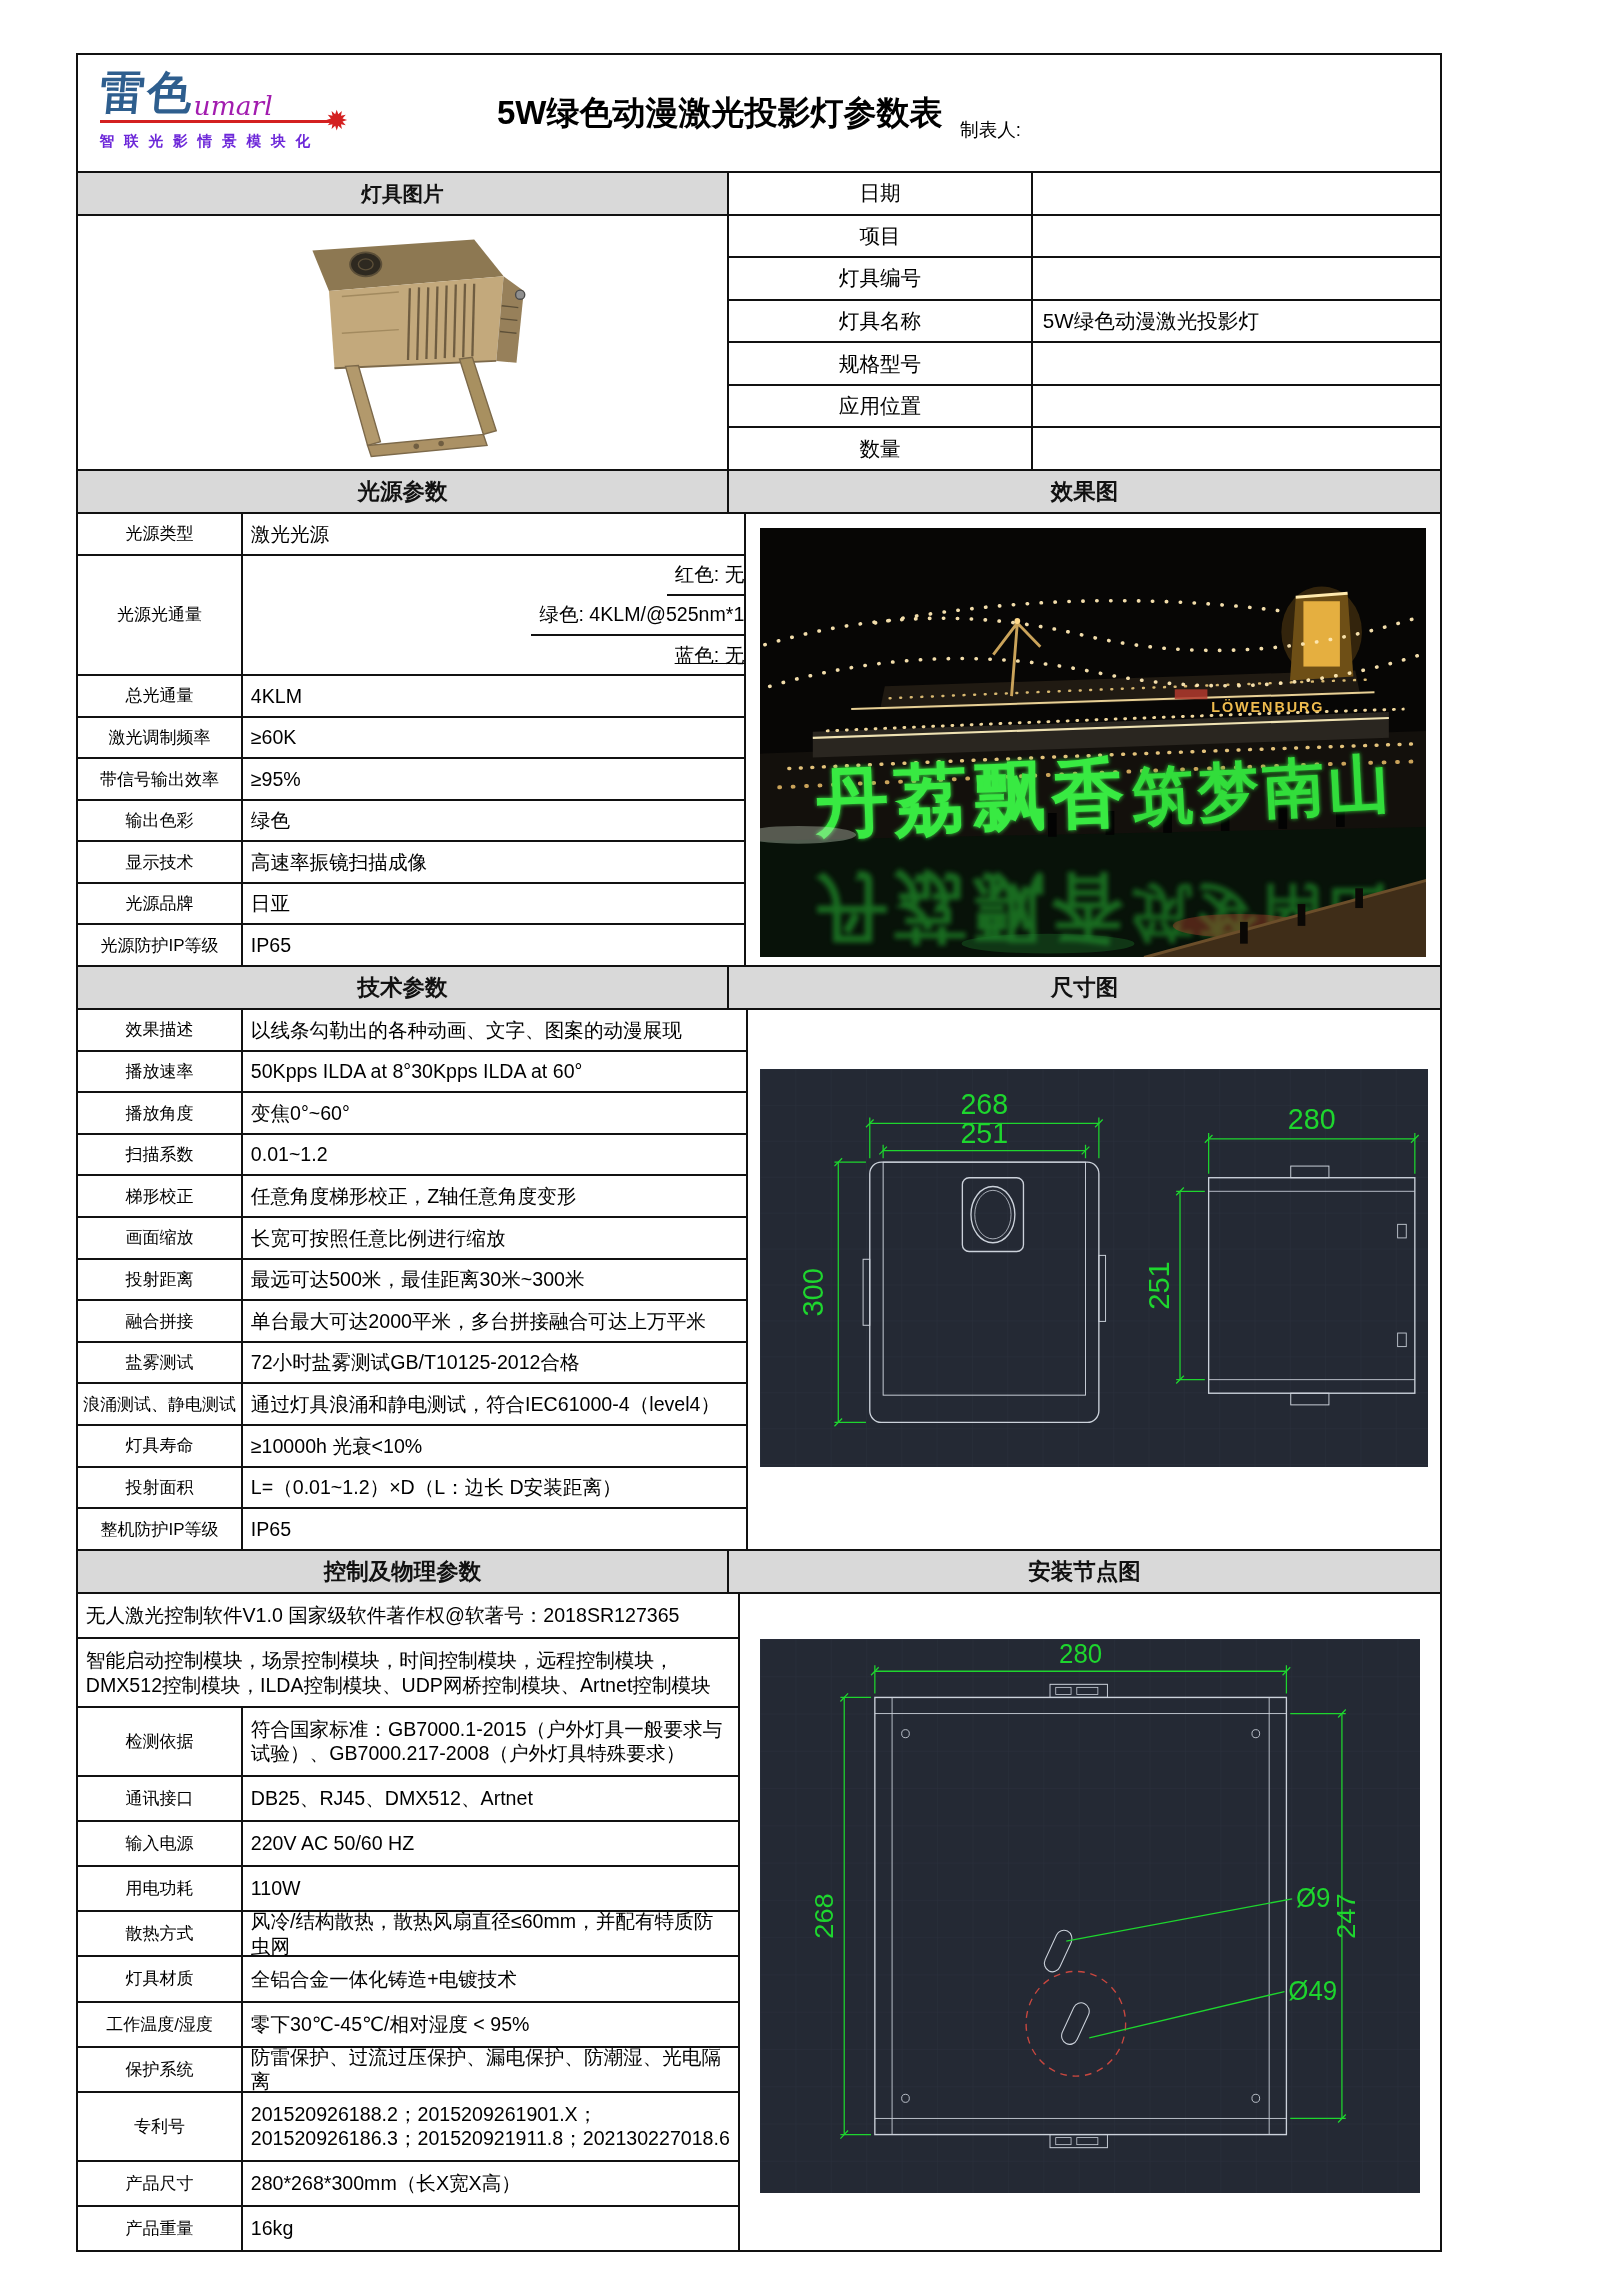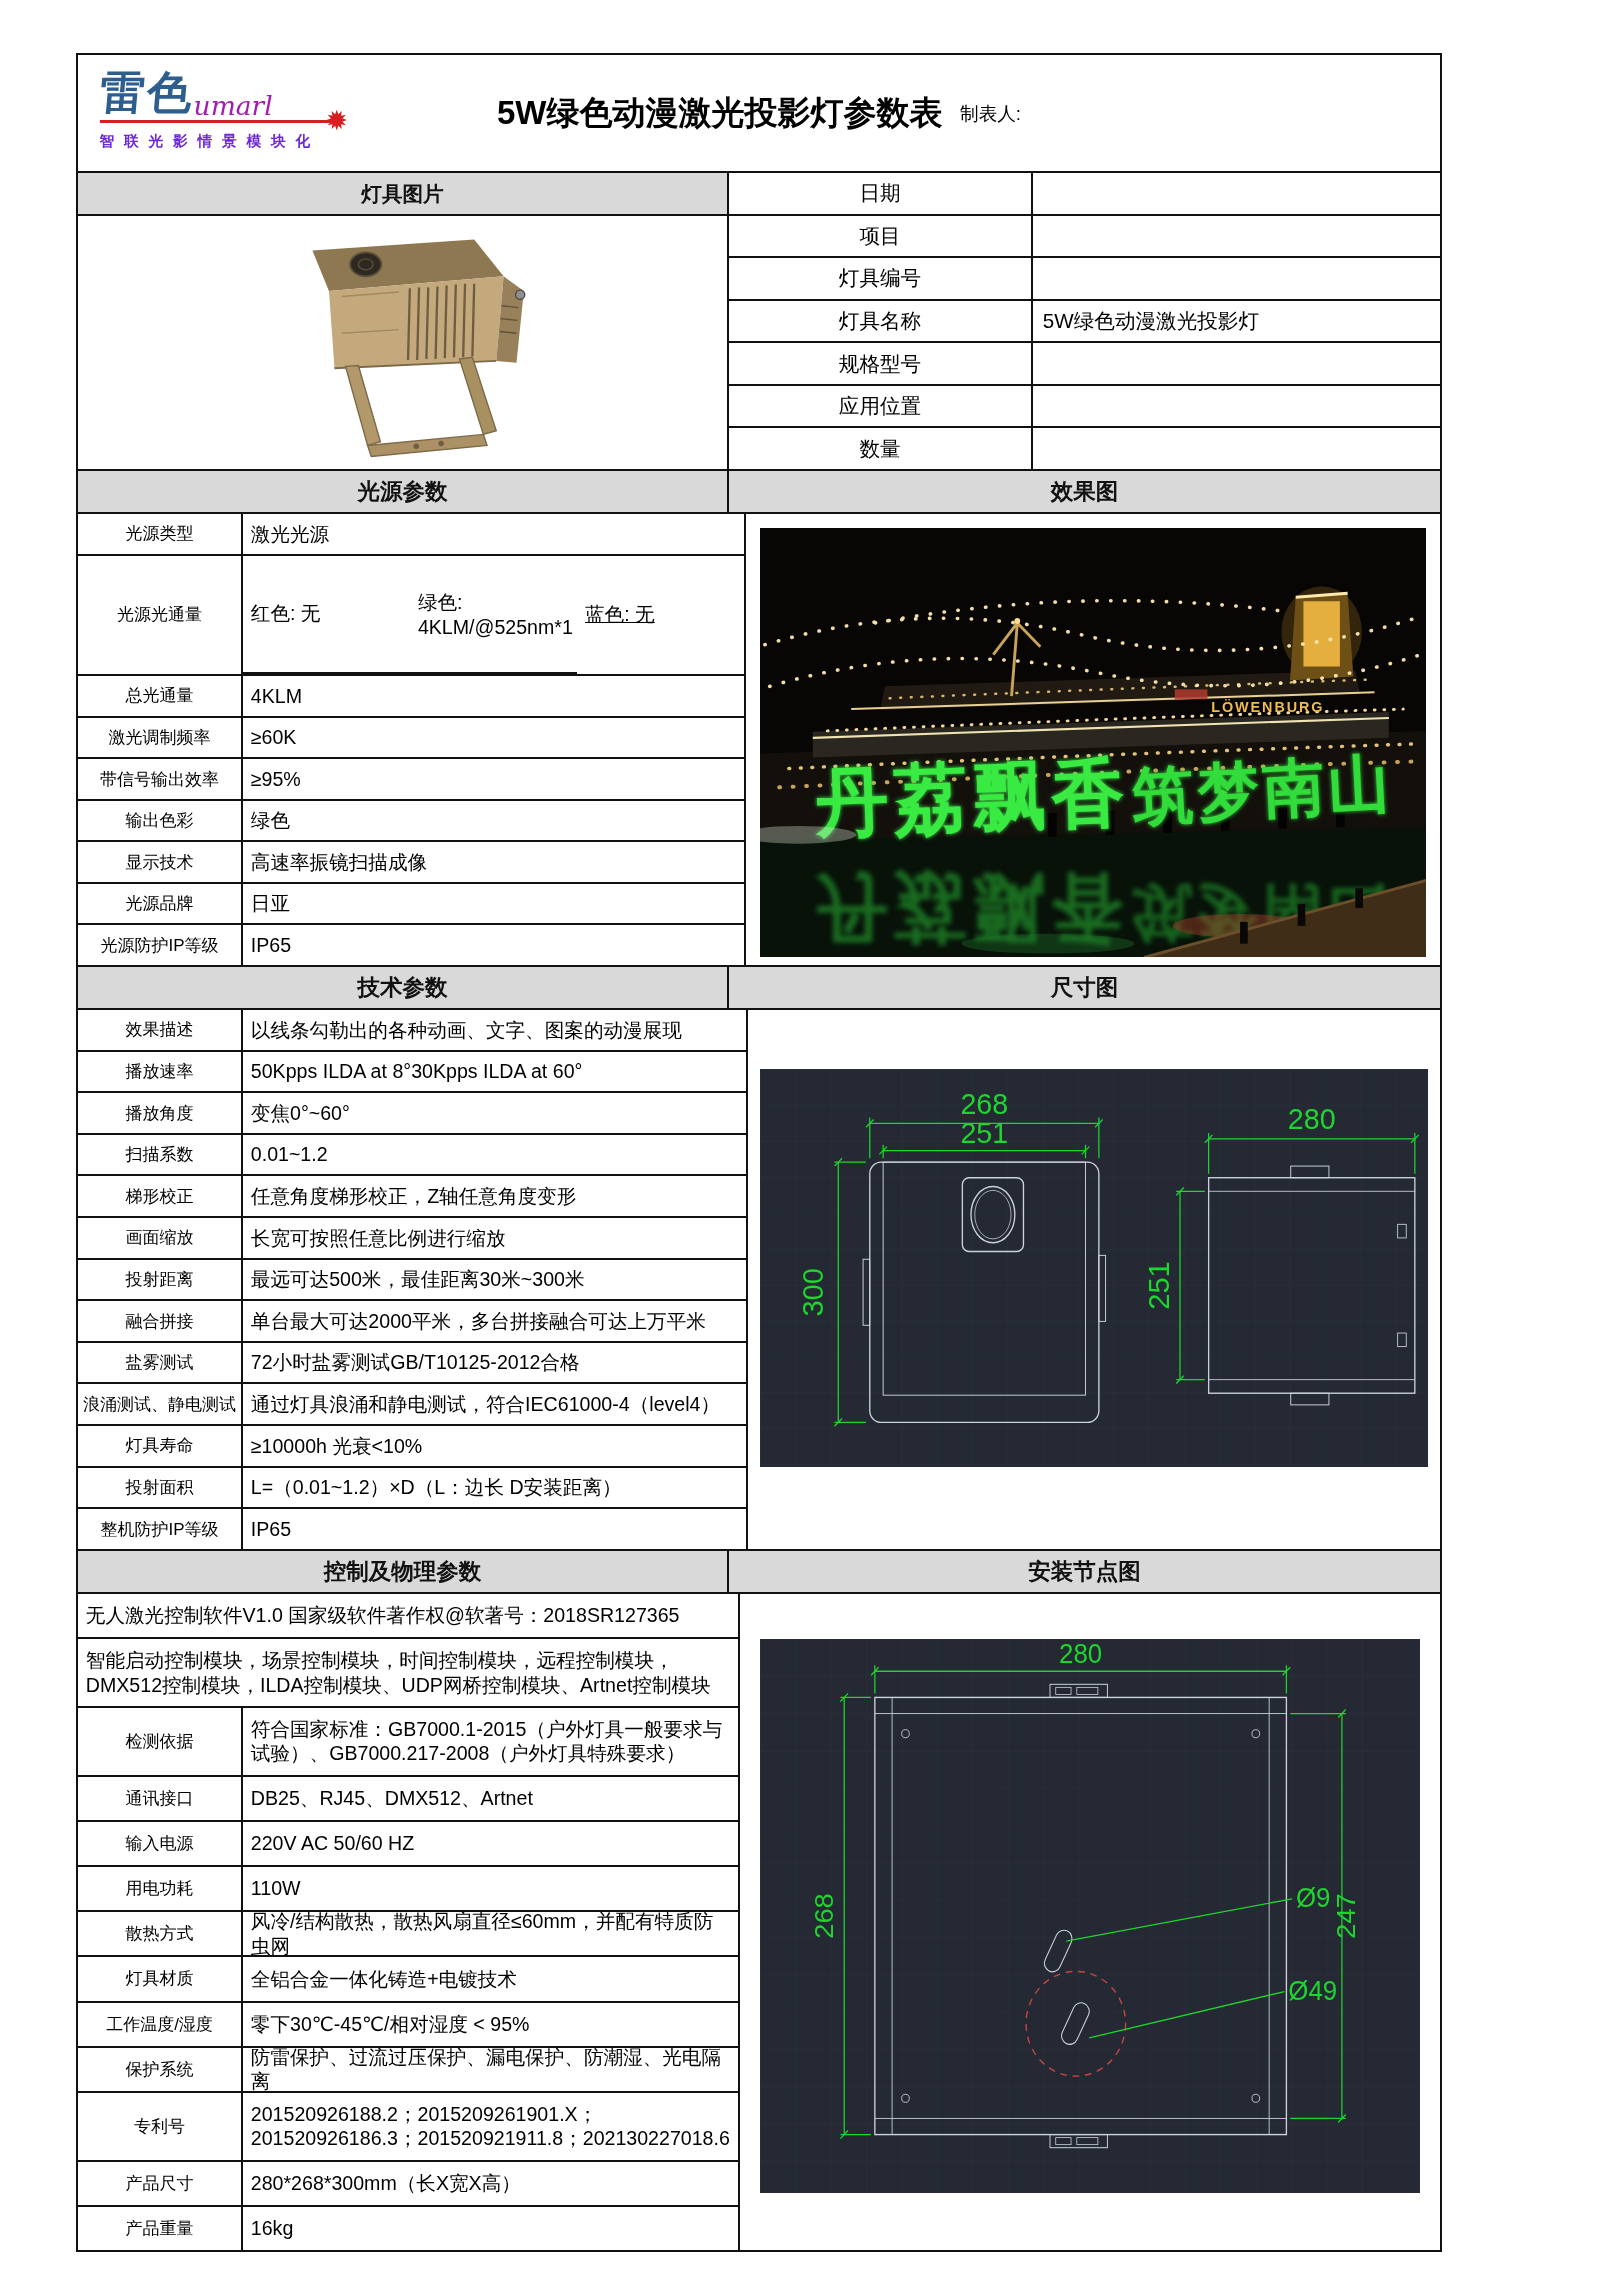--- a/index.html
+++ b/index.html
@@ -30,32 +30,32 @@
              color:#2e5e8e; display:inline-block; transform:skewX(-5deg); letter-spacing:2px; }
   .logo-latin { font-family:"DejaVu Serif","Liberation Serif",serif; font-style:italic; font-size:26.5px;
                 color:#a21caf; position:relative; top:6.9px; }
   .logo-underline { width:233px; height:2.9px; background:#d42020; margin-top:-2.9px; position:relative; }
   .logo-star { position:absolute; right:-15.7px; top:-12.7px; color:#d42020; font-size:27.4px; line-height:1; }
   .logo-tagline { margin-top:8.8px; font-family:"DejaVu Serif","Liberation Serif",serif; font-weight:bold;
                   font-size:14.7px; letter-spacing:9.8px; color:#6d28d9; white-space:nowrap; }
   .title-wrap { position:absolute; left:0; right:0; top:0; bottom:0;
                 display:flex; align-items:center; justify-content:center; gap:17.6px; }
   .doc-title { font-size:33px; font-weight:bold; color:#000; }
-  .doc-author { font-size:18.6px; color:#000; position:relative; top:1px; }
+  .doc-author { font-size:18.6px; color:#000; position:relative; top:17px; }
 
   
   .r { display:flex; border-bottom:2px solid #111; min-height:0; }
   .r:last-child { border-bottom:none; }
   .l { width:165px; border-right:2px solid #111; display:flex; align-items:center; justify-content:center;
        font-size:17px; white-space:nowrap; overflow:hidden; text-align:center; }
   .v { flex:1; display:flex; align-items:center; padding:2px 5.9px 2px 7.8px; font-size:19.6px;
        line-height:1.25; white-space:pre-line; }
   .srctab, .techtab, .ctrltab { display:flex; flex-direction:column; height:100%; flex:1; }
   .srctab .r { flex:1; } .srctab .fx { flex:3; }
-  .fxv { flex:1; display:flex; flex-direction:row; }
+  .fxv { flex:1; display:flex; flex-direction:column;align-items:flex-end; }
   .fv { flex:1; display:flex; align-items:center; padding-left:7.8px; font-size:19.6px; border-bottom:2px solid #111; }
   .fv:last-child { border-bottom:none;text-decoration:underline; }
   .techtab .r { flex:1; }
   .ctrltab .r { flex:1; } .ctrltab .tall { flex:1.55; }
   .fullv { padding-left:7.8px; }
 
   
   .infogrid { display:flex; flex-direction:column; }
   .ir { flex:1; display:flex; border-bottom:2px solid #111; }
   .ir:last-child { border-bottom:none; }

